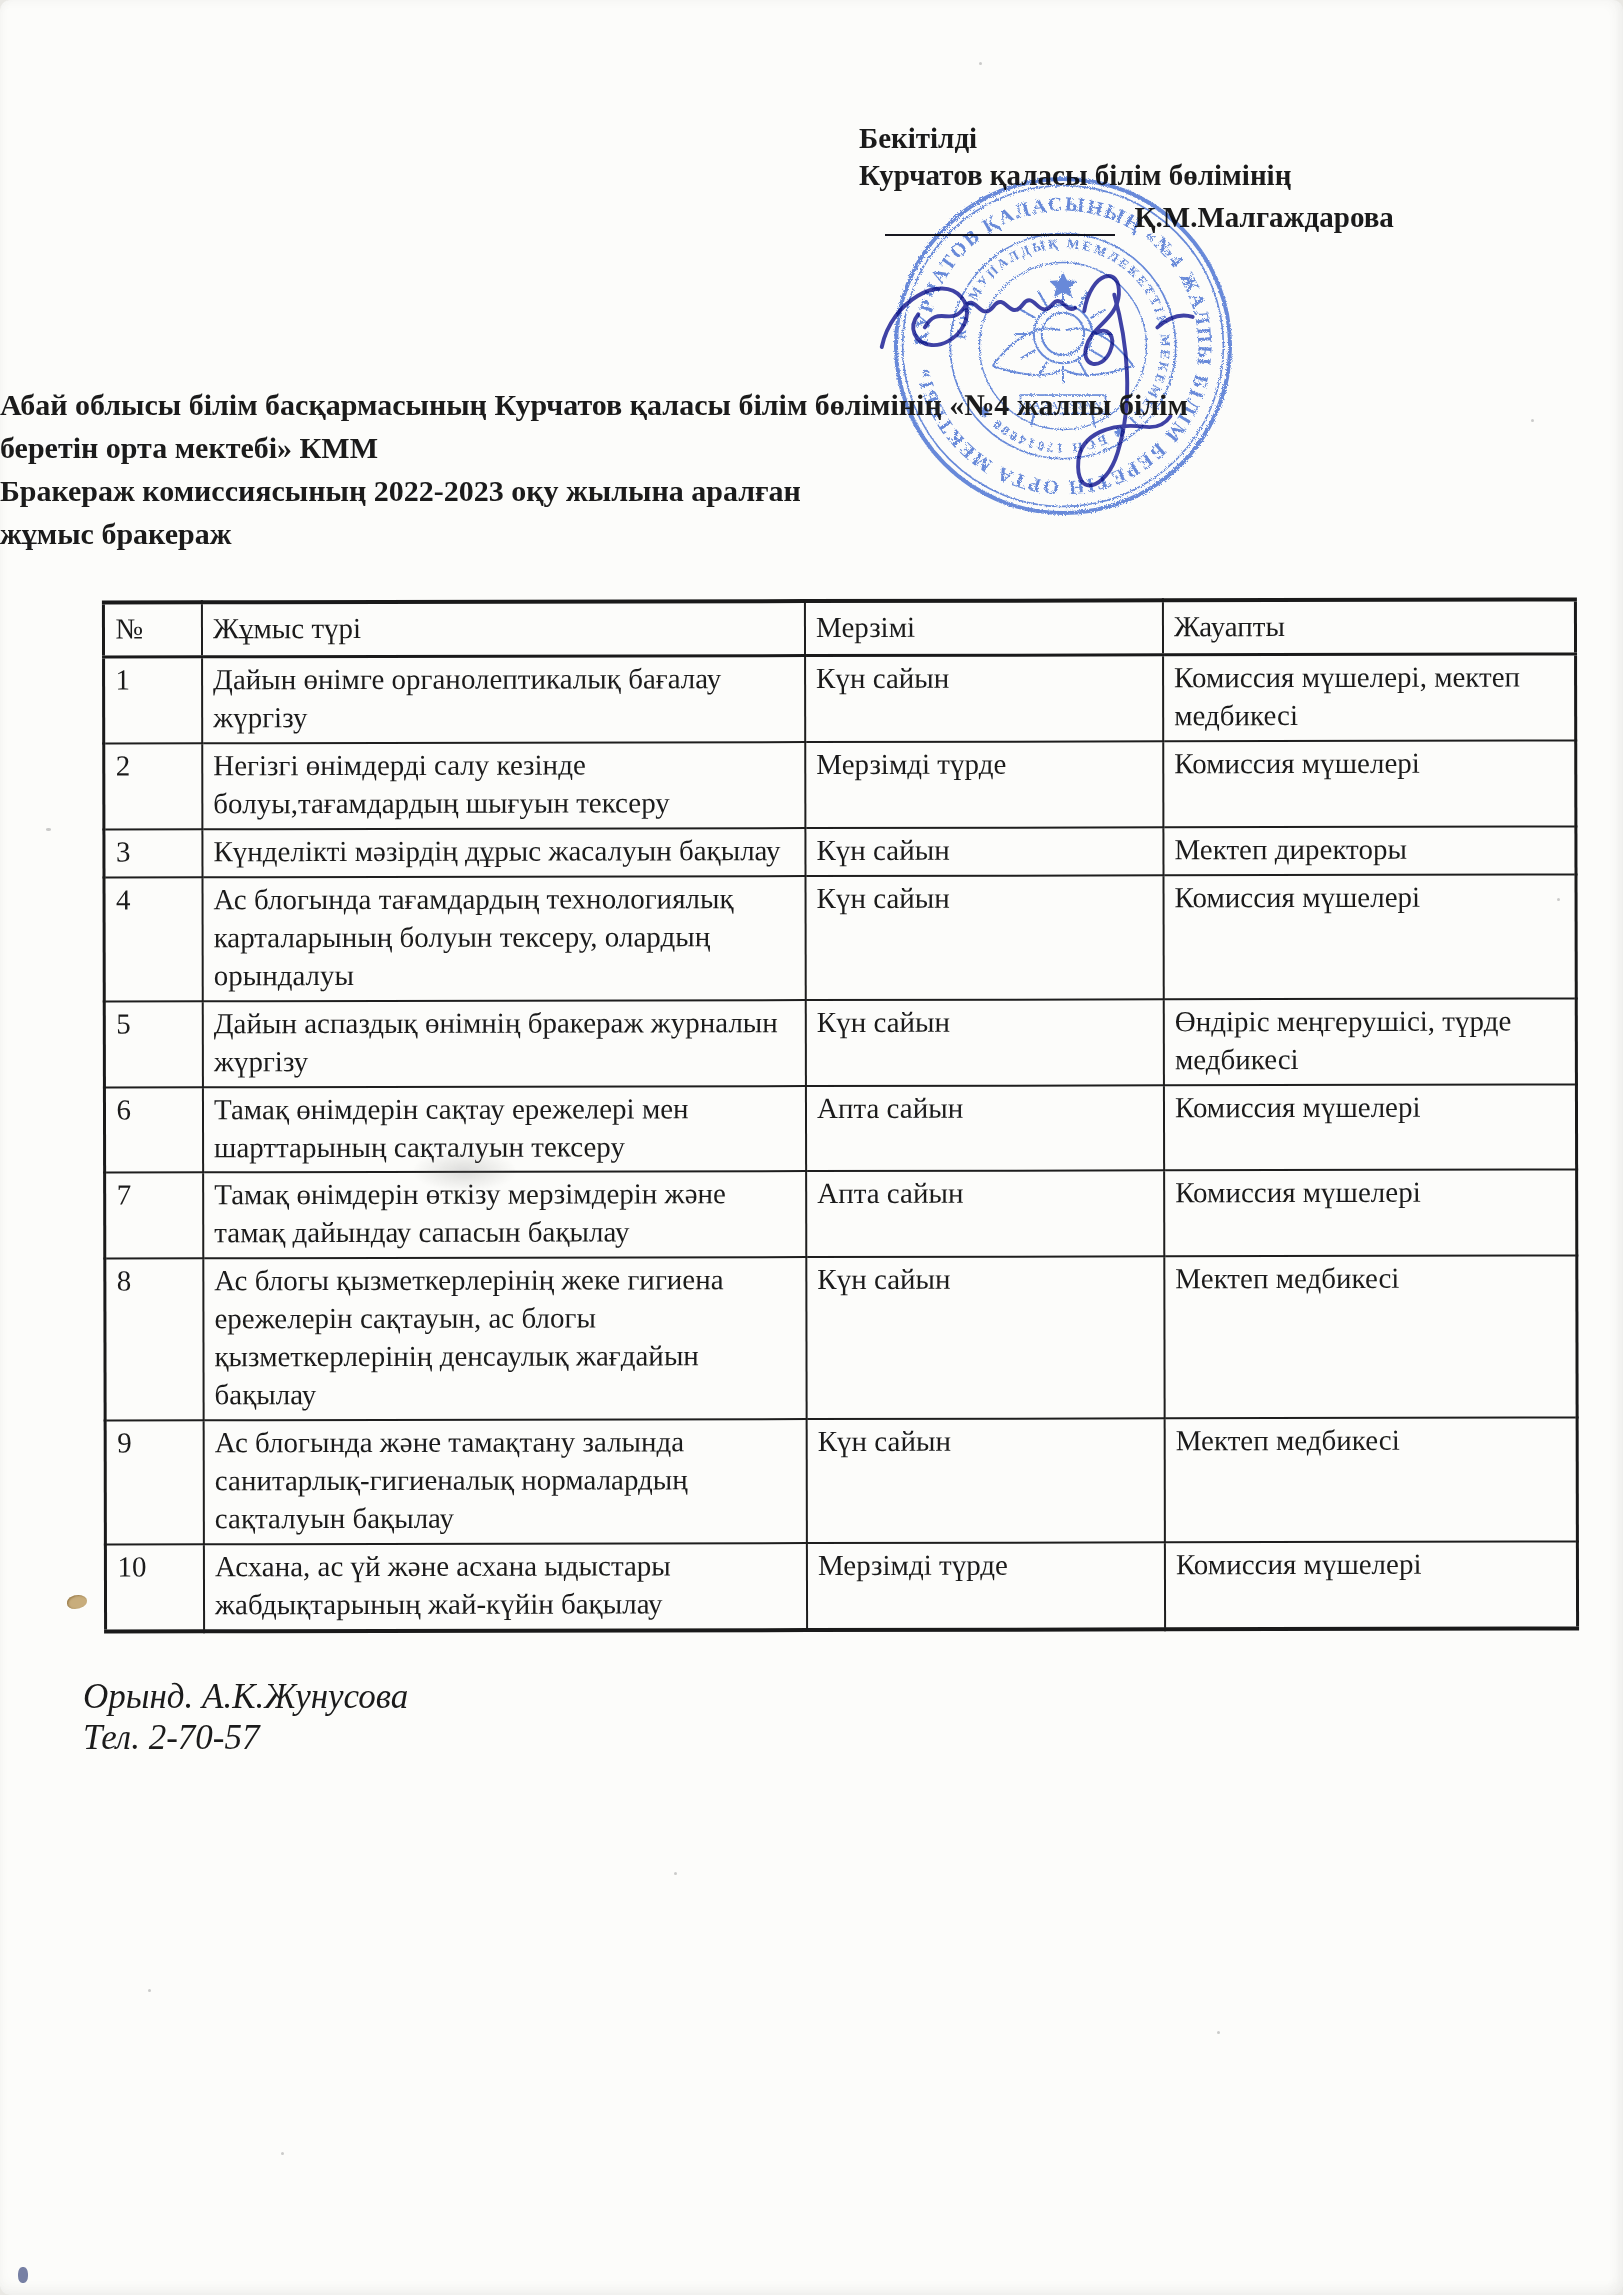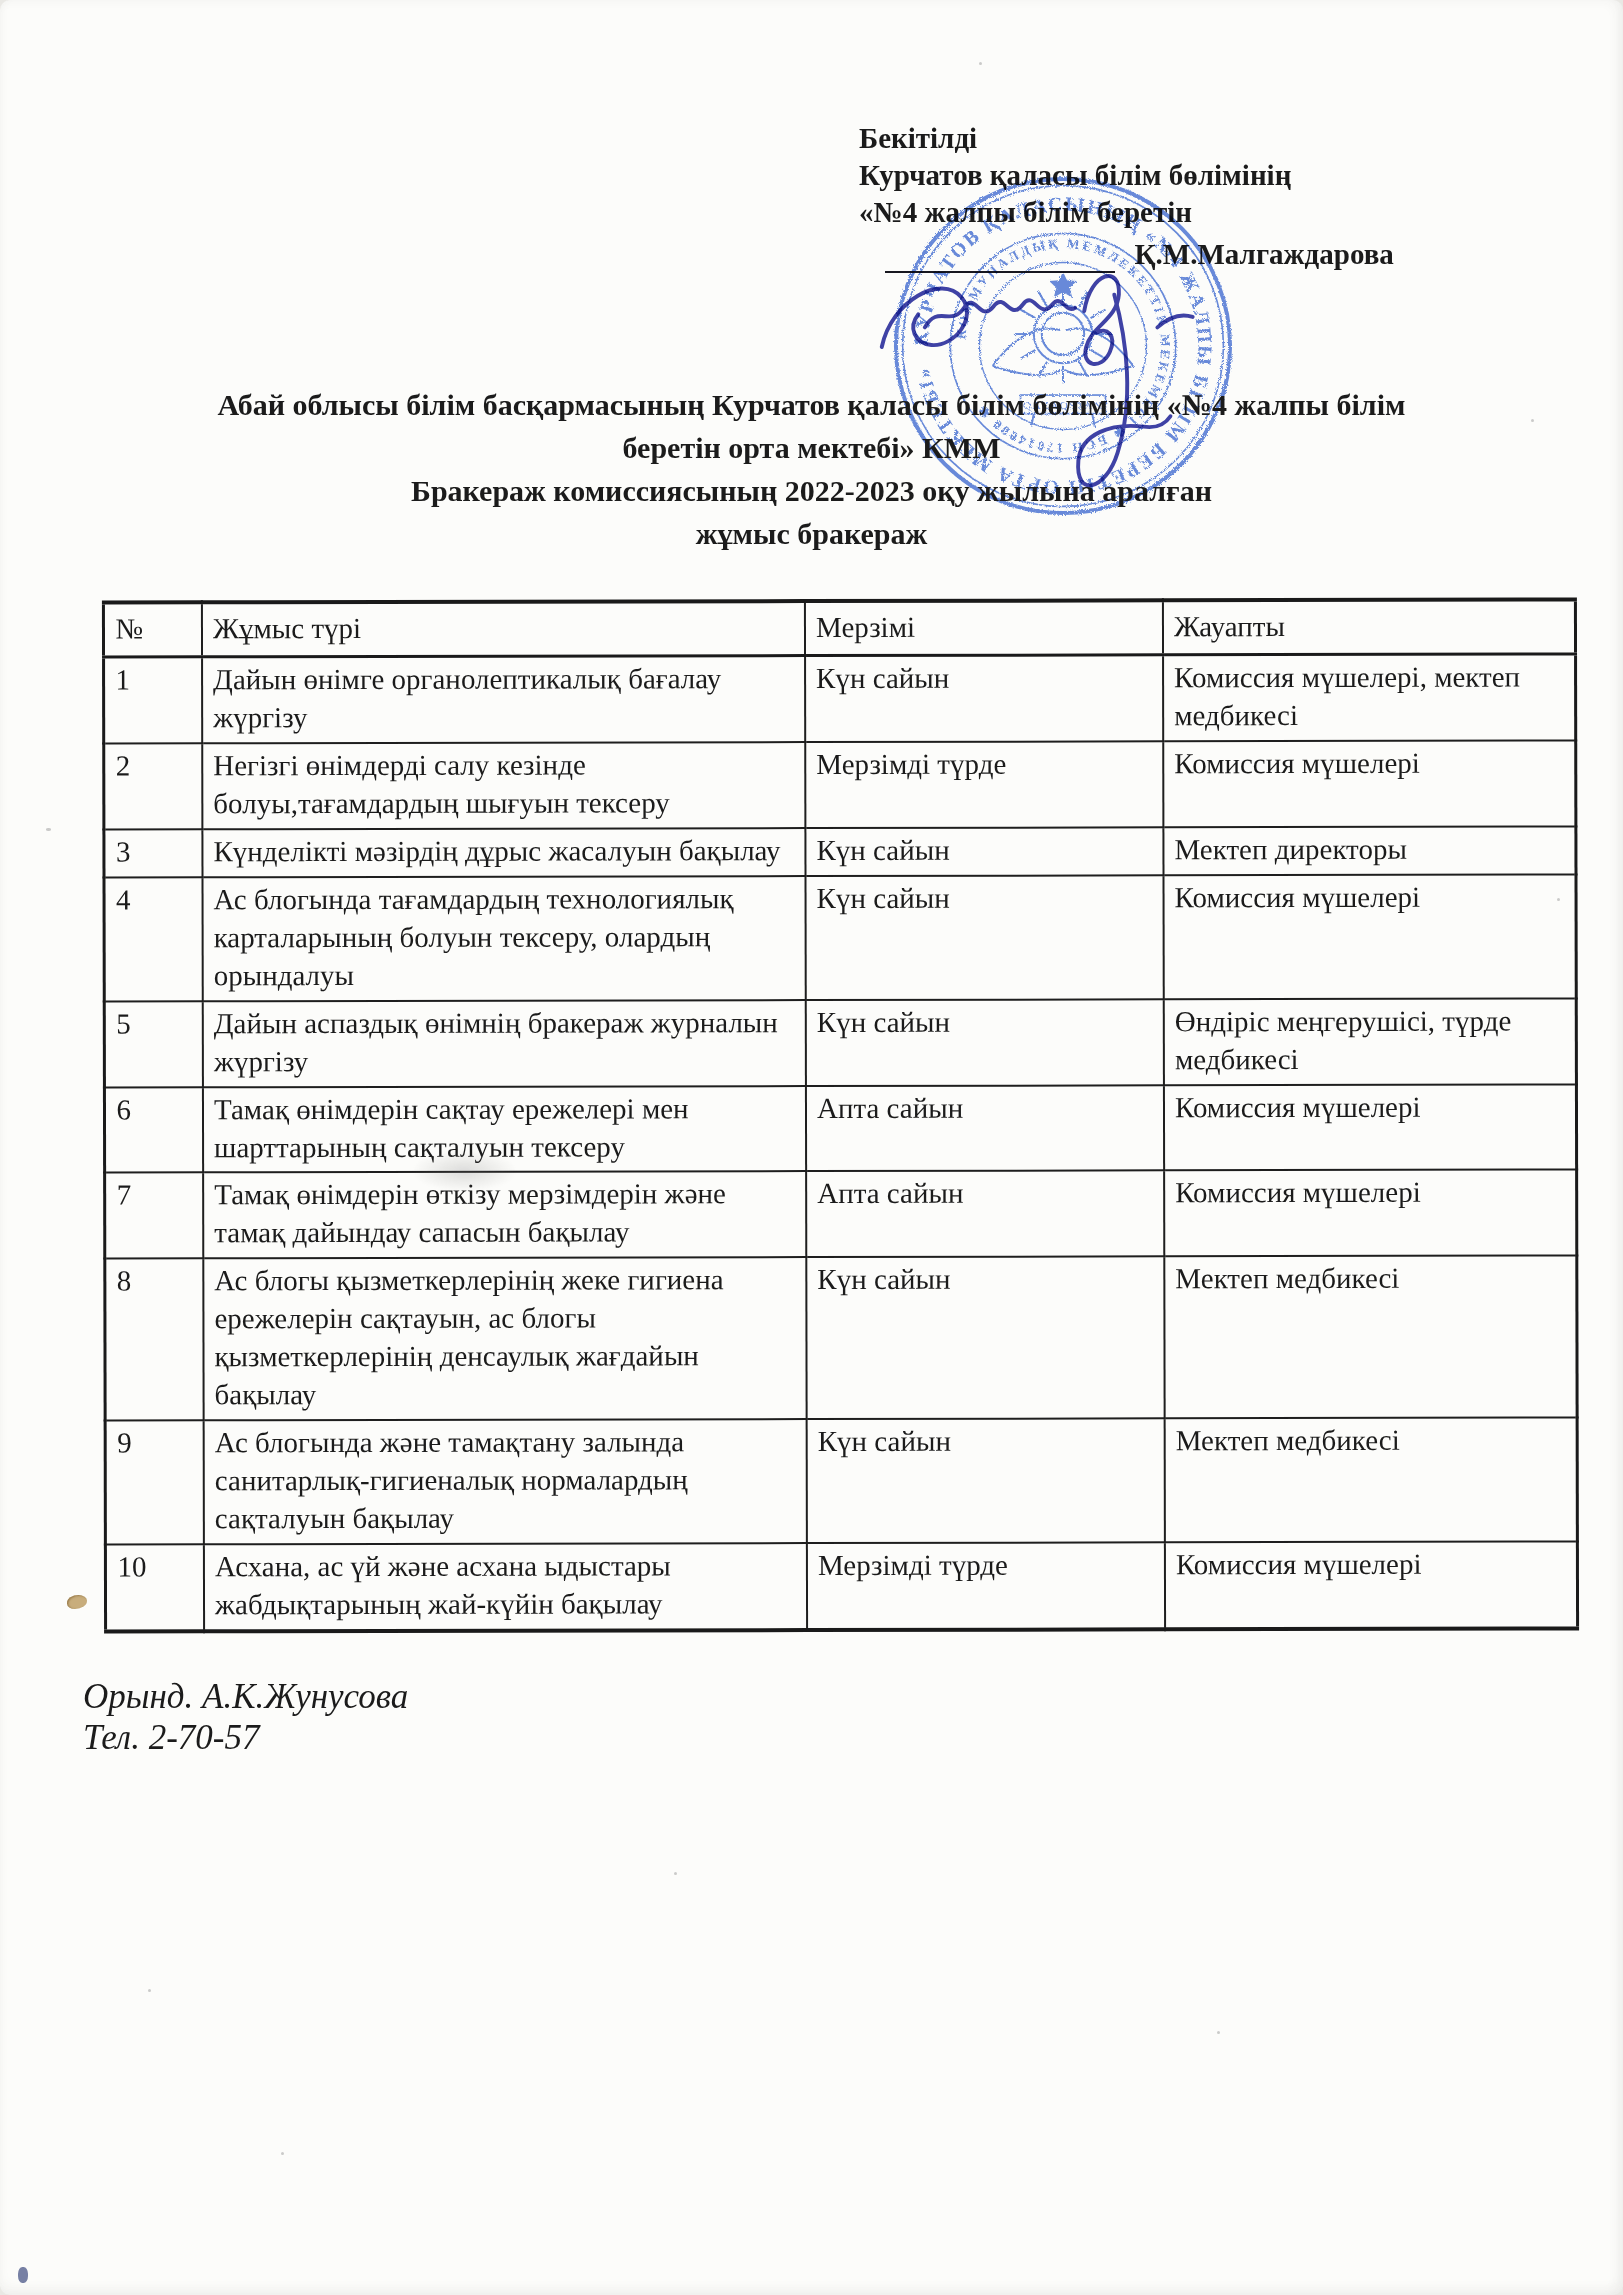--- a/index.html
+++ b/index.html
@@ -19,21 +19,21 @@
   .sig-line{display:inline-block;width:230px;margin-left:26px;height:25px;
     border-bottom:2.6px solid #17171f;vertical-align:bottom;}
   .sig-name{margin-left:19.6px;}
   
   .stamp{position:absolute;left:884px;top:167px;width:358px;height:358px;
     mix-blend-mode:multiply;opacity:.92;}
   .signature{position:absolute;left:862px;top:249px;width:451px;height:307px;
     mix-blend-mode:multiply;}
   
   .title{
-    position:absolute;left:0;right:0;top:383px;text-align:center;
+    position:absolute;left:0;right:0;top:383px;text-align:left;
     font-weight:700;font-size:30px;line-height:43px;
   }
   
   .table-wrap{position:absolute;left:103px;top:599px;width:1473px;transform:rotate(-0.12deg);}
   table.plan{
     width:100%;border-collapse:collapse;table-layout:fixed;
     font-size:29px;line-height:38px;
     border:3.3px solid #1a1a1a;border-top-width:4.6px;border-bottom-width:4.6px;
   }
   table.plan th, table.plan td{
@@ -56,21 +56,20 @@
   .dot{position:absolute;width:3.3px;height:3.3px;border-radius:50%;background:#8f8f8f;opacity:.45;}
 </style>
 </head>
 <body>
 
 <div class="page">
 
   <div class="approval">
     <div>Бекітілді</div>
     <div>Курчатов қаласы білім бөлімінің</div>
-    <div>«№4 жалпы білім беретін</div>
     <div class="sig-row">
       <span class="sig-line"></span><span class="sig-name">Қ.М.Малгаждарова</span>
     </div>
   </div>
 
   <svg class="stamp" viewBox="0 0 540 540">
     <defs>
       <path id="ringPath" d="M 270,270 m -204,0 a 204,204 0 1,1 408,0 a 204,204 0 1,1 -408,0"></path>
       <path id="innerPath" d="M 270,270 m -148,0 a 148,148 0 1,1 296,0 a 148,148 0 1,1 -296,0"></path>
       <filter id="rough" x="-10%" y="-10%" width="120%" height="120%">

